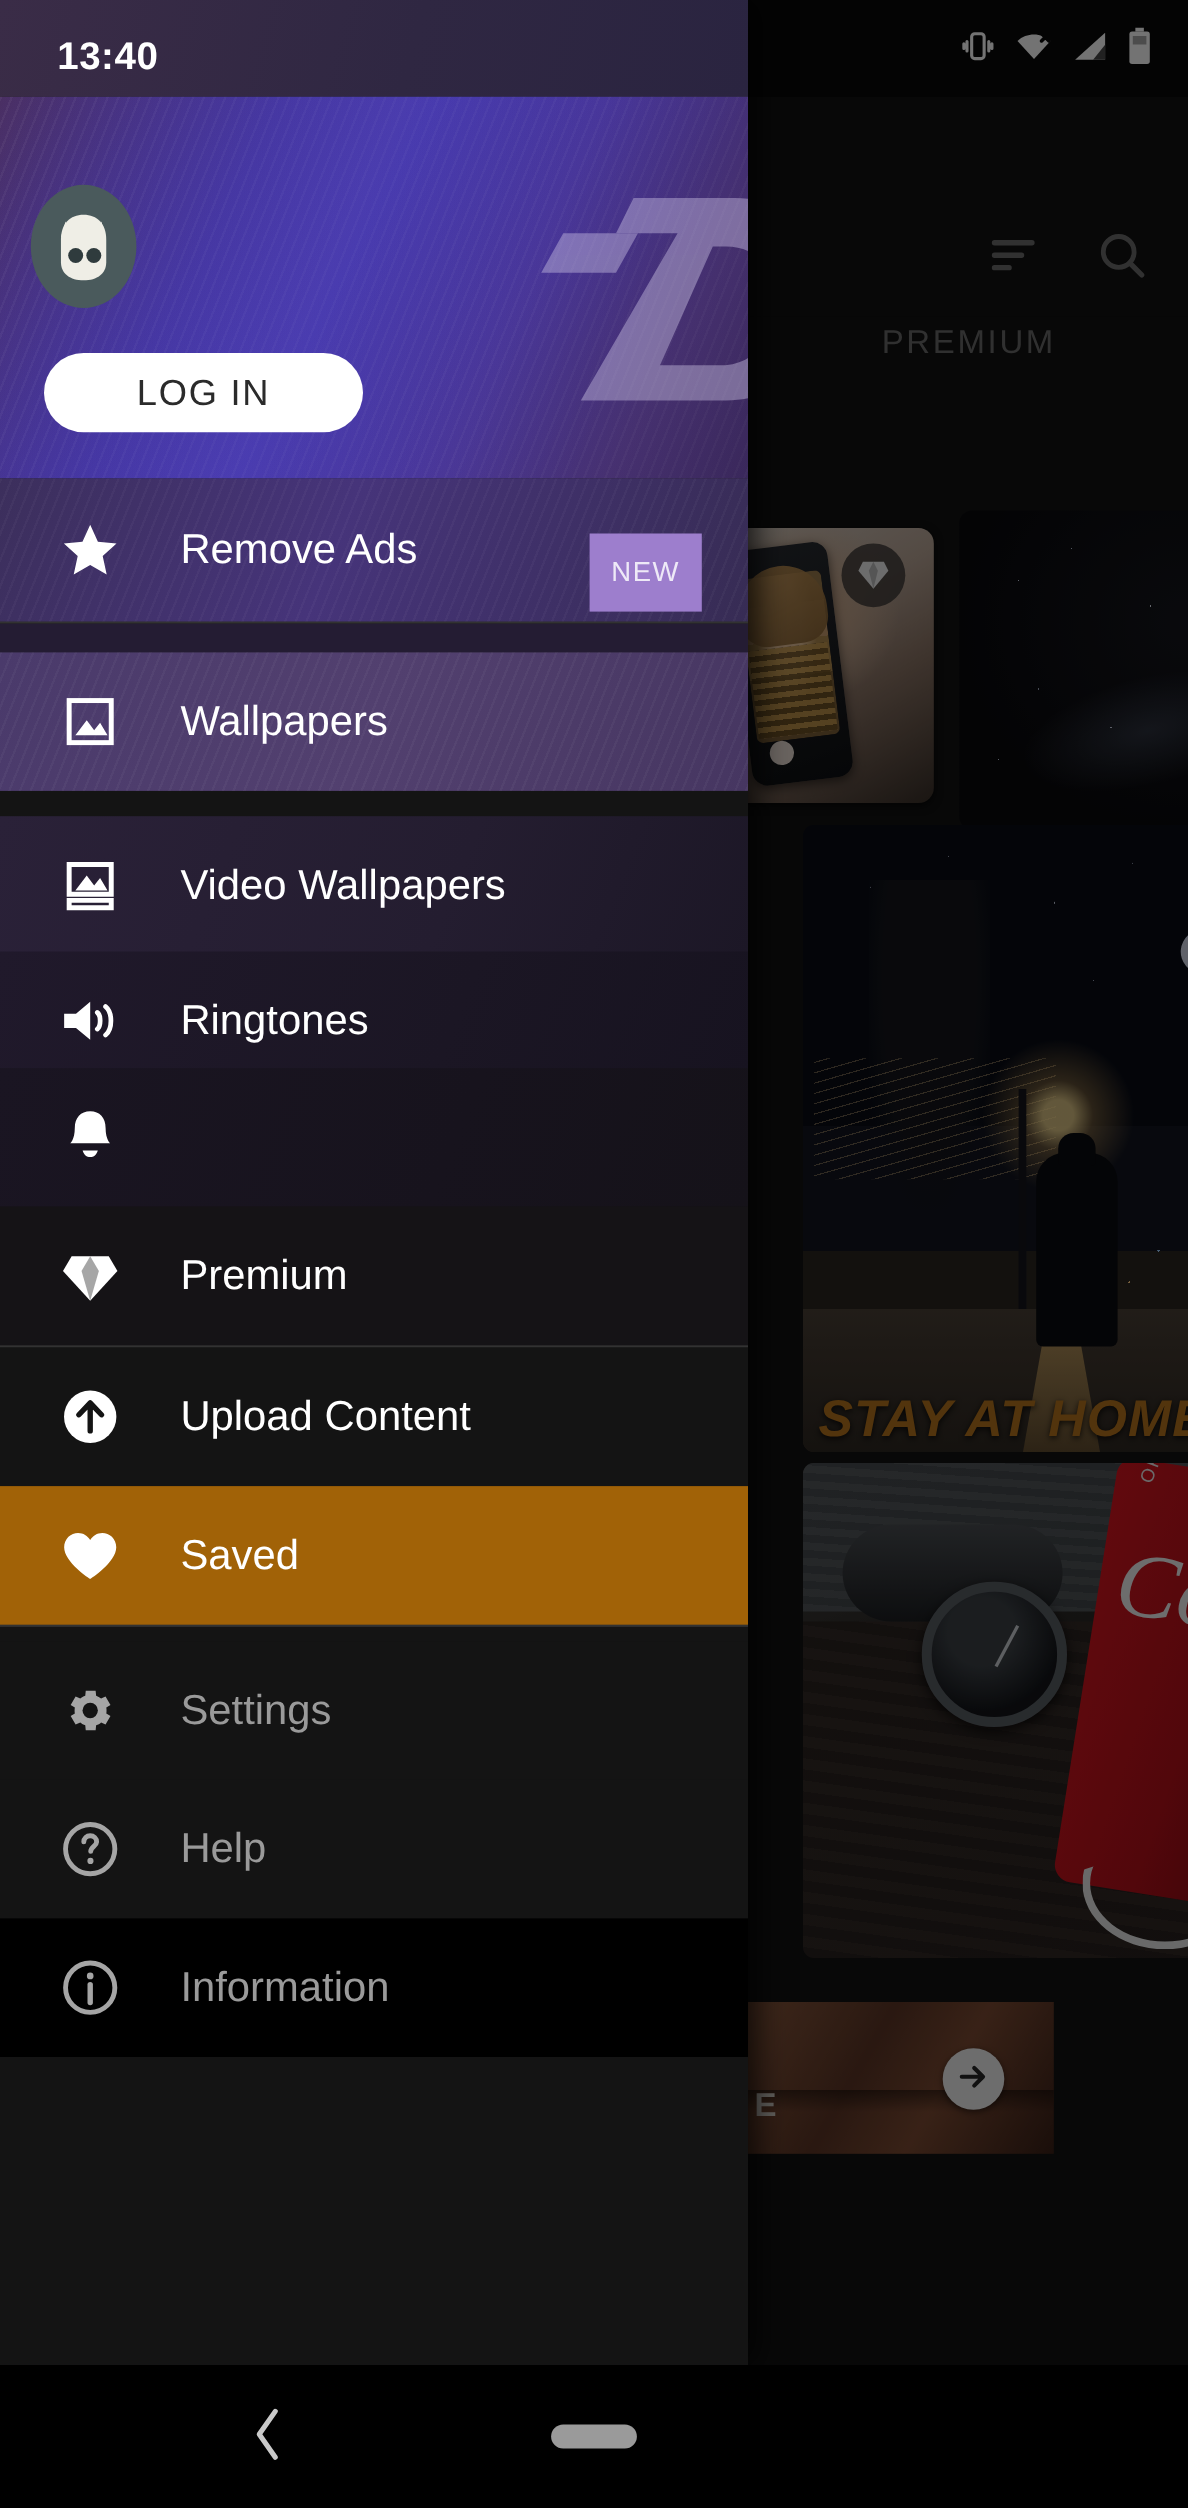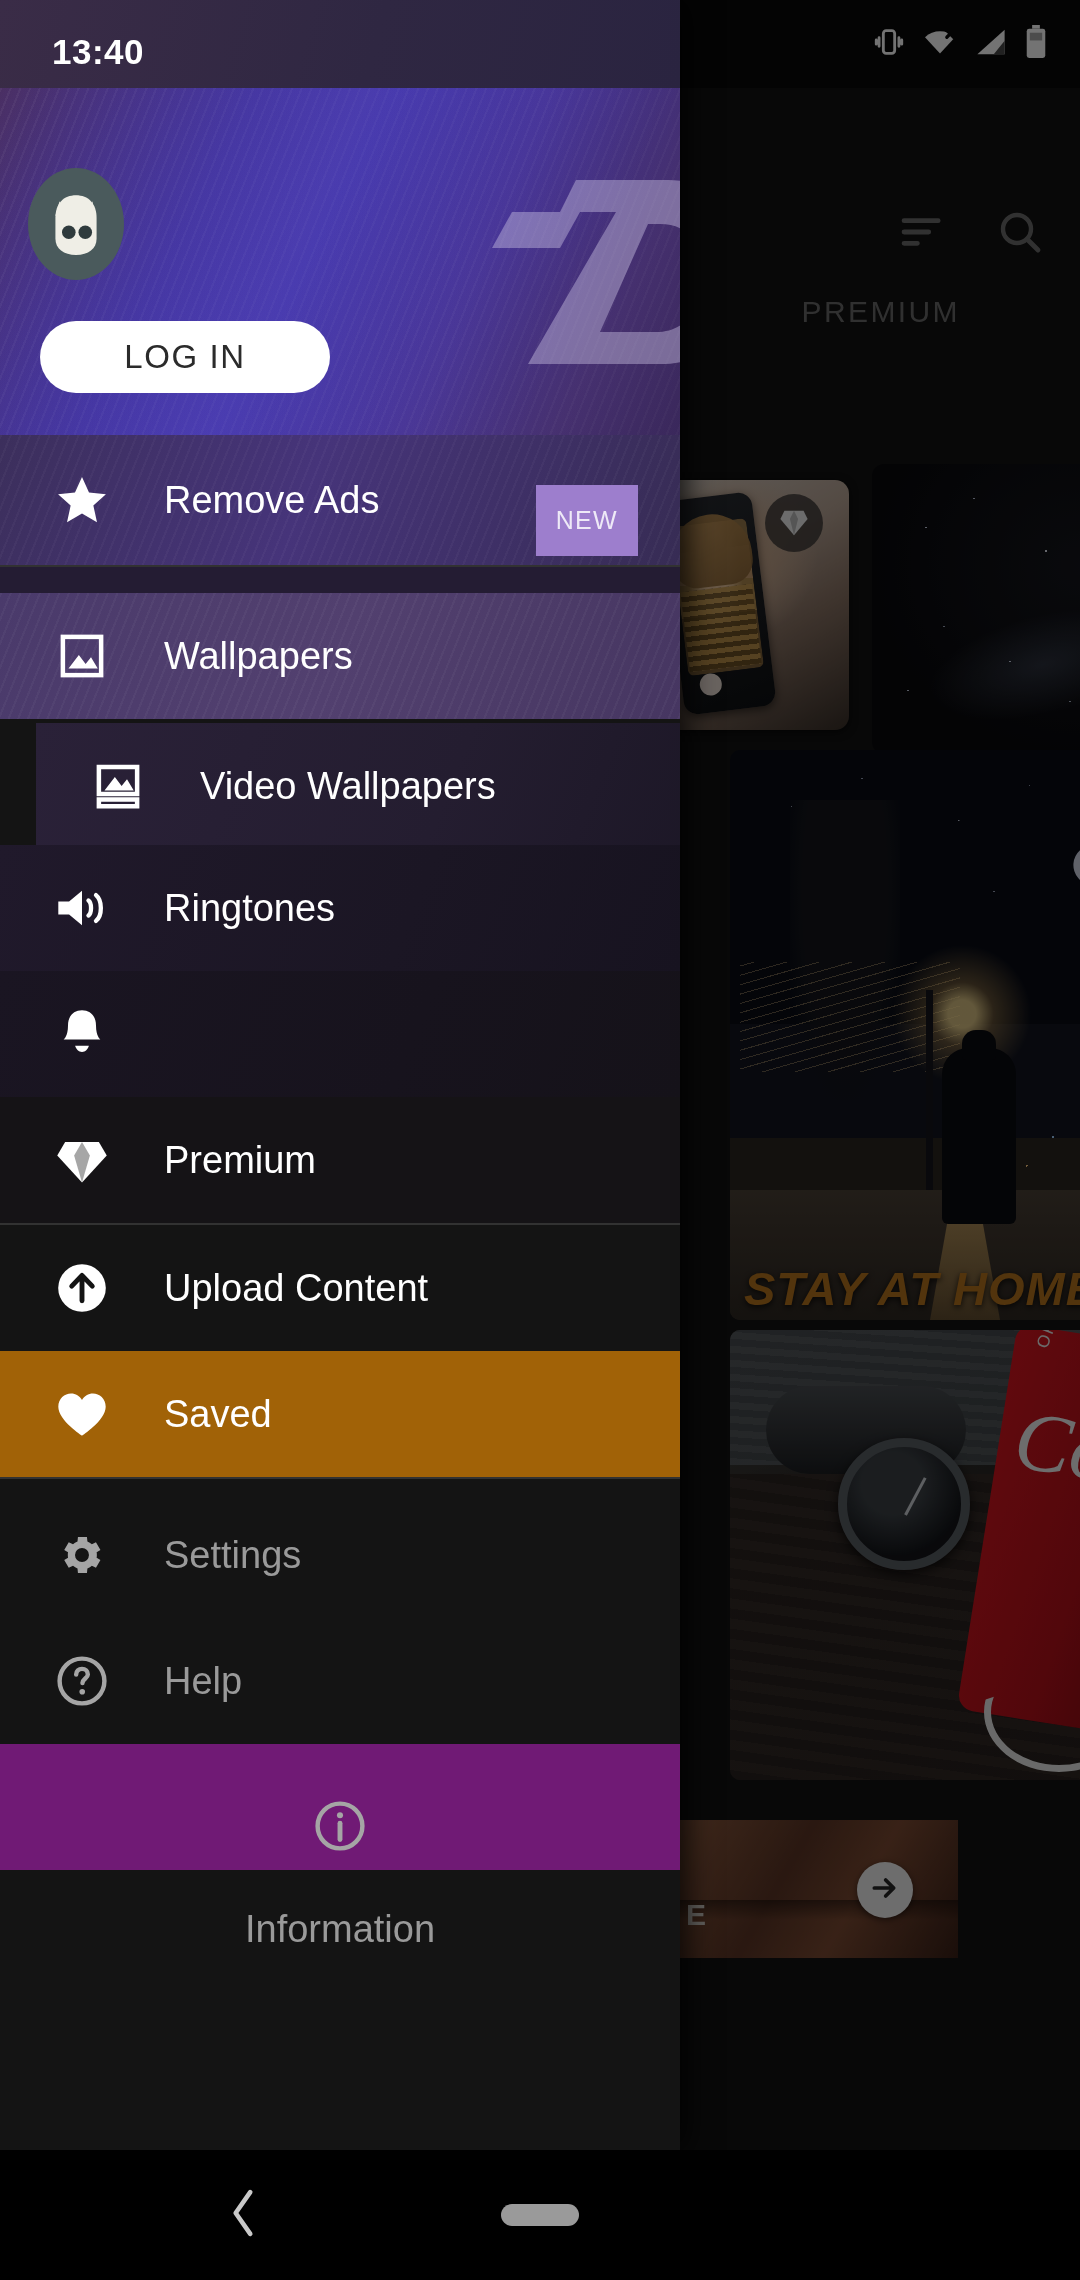--- a/index.html
+++ b/index.html
@@ -198,35 +198,35 @@
                color:#eee9f7; font-size:25px; letter-spacing:1.3px; z-index:2; }
 
   #div-1 { top:565px; }
   #div-1b { position:absolute; left:0; top:567px; width:680px; height:26px; background:#241c33; }
 
   #row-wallpapers { top:593px; height:126px;
       background:linear-gradient(112deg,#4a3a6b 0%,#52406f 50%,#463661 100%); }
   #row-wallpapers:after { content:""; position:absolute; inset:0;
       background:repeating-linear-gradient(112deg, rgba(255,255,255,.035) 0 2px, rgba(0,0,0,0) 2px 9px); }
 
-  #row-video    { top:723px;  background:linear-gradient(112deg,#2a2138 0%,#241d30 60%,#1c1726 100%);margin-left:36px; }
-  #row-ring     { top:845px;  background:linear-gradient(112deg,#20192b 0%,#1b1624 60%,#171320 100%); }
+  #row-video    { top:742px;  background:linear-gradient(112deg,#2a2138 0%,#241d30 60%,#1c1726 100%); }
+  #row-ring     { top:865px;  background:linear-gradient(112deg,#20192b 0%,#1b1624 60%,#171320 100%); }
   #row-notif    { top:971px;  background:linear-gradient(112deg,#1a1522 0%,#17131d 60%,#151219 100%); }
   #row-premium  { top:1097px; background:#151316; }
 
   #div-2 { top:1223px; }
 
   #row-upload   { top:1225px; background:#141414; }
   #row-saved    { top:1351px; background:#a16207; }
 
   #div-3 { top:1477px; }
 
   #row-settings { top:1492px; background:#141414; }
   #row-help     { top:1618px; background:#141414; }
-  #row-info     { top:1744px; background:#701a75;flex-direction:column; }
+  #row-info     { top:1744px; background:#000000; }
 
   
   #navbar { position:absolute; left:0; bottom:0; width:1080px; height:130px; background:#000; }
   #nav-back { position:absolute; left:215px; top:36px; width:58px; height:58px;
               display:flex; align-items:center; justify-content:center; cursor:pointer; }
   #nav-home { position:absolute; left:50%; transform:translateX(-50%); top:54px; width:78px; height:22px;
               border-radius:11px; background:#9a9a9a; cursor:pointer; }
 </style>
 </head>
 <body>

